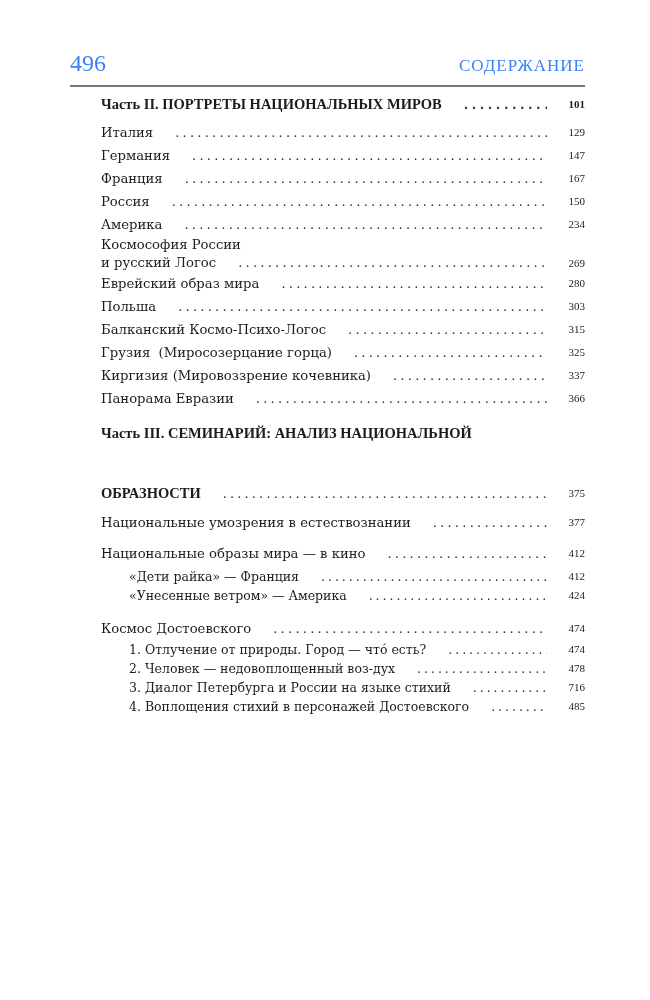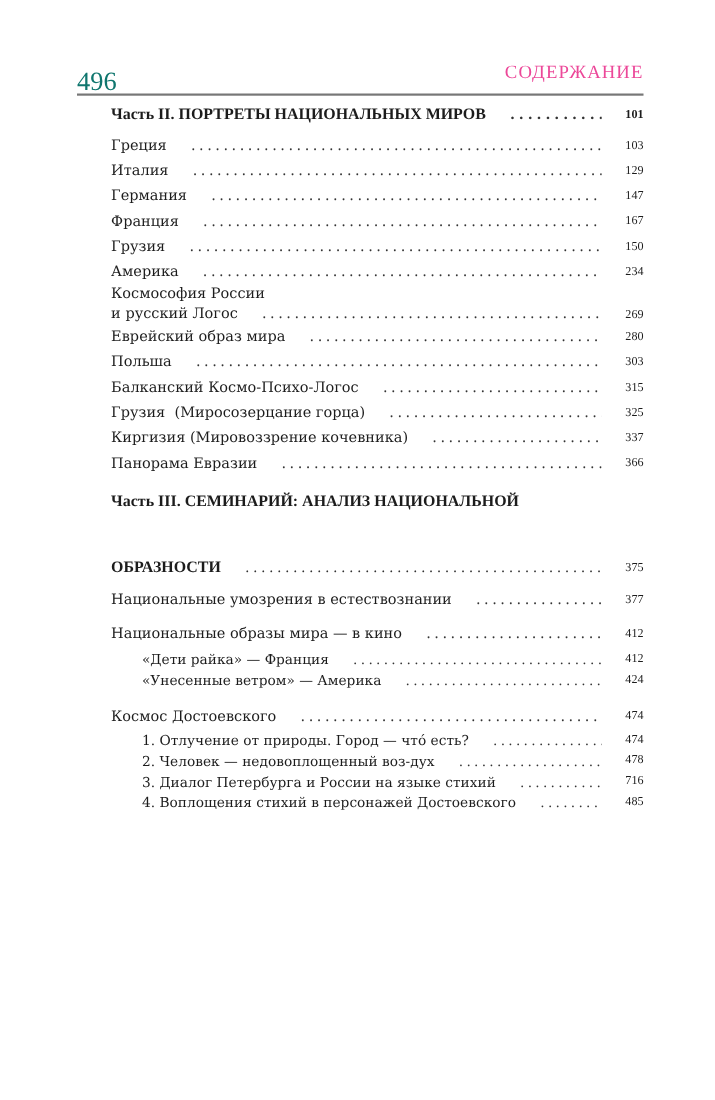--- a/index.html
+++ b/index.html
@@ -1,20 +1,20 @@
 <!DOCTYPE html>
 <html><head>
 <meta charset="utf-8">
 <style>
   html, body { margin:0; padding:0; background:#ffffff; }
   body { width:650px; height:1000px; position:relative; overflow:hidden;
          font-family:"DejaVu Serif", serif; color:#1c1c1c; }
   .header { position:absolute; left:70px; right:65px; top:50px; height:35px; }
-  .page-num { position:absolute; left:0; top:12px; font-size:24px; font-family:"Liberation Serif", serif; color:#0f766e; }
-  .running-head { position:absolute; right:0; top:6px; font-size:17px; letter-spacing:1px; font-family:"Liberation Serif", serif; color:#ec4899; }
+  .page-num { position:absolute; left:0; top:0; font-size:24px; font-family:"Liberation Serif", serif; color:#3b82f6; }
+  .running-head { position:absolute; right:0; top:6px; font-size:17px; letter-spacing:1px; font-family:"Liberation Serif", serif; color:#3b82f6; }
   .rule { position:absolute; left:70px; right:65px; top:85px; height:2px; background:#777; }
   .toc { position:absolute; left:101px; right:65px; top:93px; }
   .entry { display:flex; align-items:flex-end; font-size:13.2px; line-height:23px; white-space:nowrap;gap:20px; }
   .entry .title { flex:0 0 auto; }
   .entry .leader { flex:1 1 auto; overflow:hidden; margin:0 2px; letter-spacing:2.5px; color:#333; }
   .entry .leader::before { content:". . . . . . . . . . . . . . . . . . . . . . . . . . . . . . . . . . . . . . . . . . . . . . . . . . . . . . . . . . . . . . . . . . . . . . . . . . . . . . . . . . . . . . . . . . . . . . . . . . ."; letter-spacing:0; word-spacing:-1px; }
   .entry .page { flex:0 0 auto; font-family:"Liberation Serif", serif; font-size:11px; }
   .part { font-weight:bold; font-size:13px; }
   .part .title { font-family:"Liberation Serif", serif; font-size:14.5px; }
   .sub { padding-left:28px; font-size:12.5px; line-height:19px; }
@@ -33,41 +33,36 @@
 <div class="toc">
 
   <div class="entry part">
     <span class="title">Часть II. ПОРТРЕТЫ НАЦИОНАЛЬНЫХ МИРОВ</span>
     <span class="leader"></span>
     <span class="page">101</span>
   </div>
   <div class="gap" style="height:5px"></div>
 
   <div class="entry">
-      <span class="title">Греция</span>
-      <span class="leader"></span>
-      <span class="page">103</span>
-    </div>
-  <div class="entry">
       <span class="title">Италия</span>
       <span class="leader"></span>
       <span class="page">129</span>
     </div>
   <div class="entry">
       <span class="title">Германия</span>
       <span class="leader"></span>
       <span class="page">147</span>
     </div>
   <div class="entry">
       <span class="title">Франция</span>
       <span class="leader"></span>
       <span class="page">167</span>
     </div>
   <div class="entry">
-      <span class="title">Грузия</span>
+      <span class="title">Россия</span>
       <span class="leader"></span>
       <span class="page">150</span>
     </div>
   <div class="entry">
       <span class="title">Америка</span>
       <span class="leader"></span>
       <span class="page">234</span>
     </div>
 
   <div class="multi">

